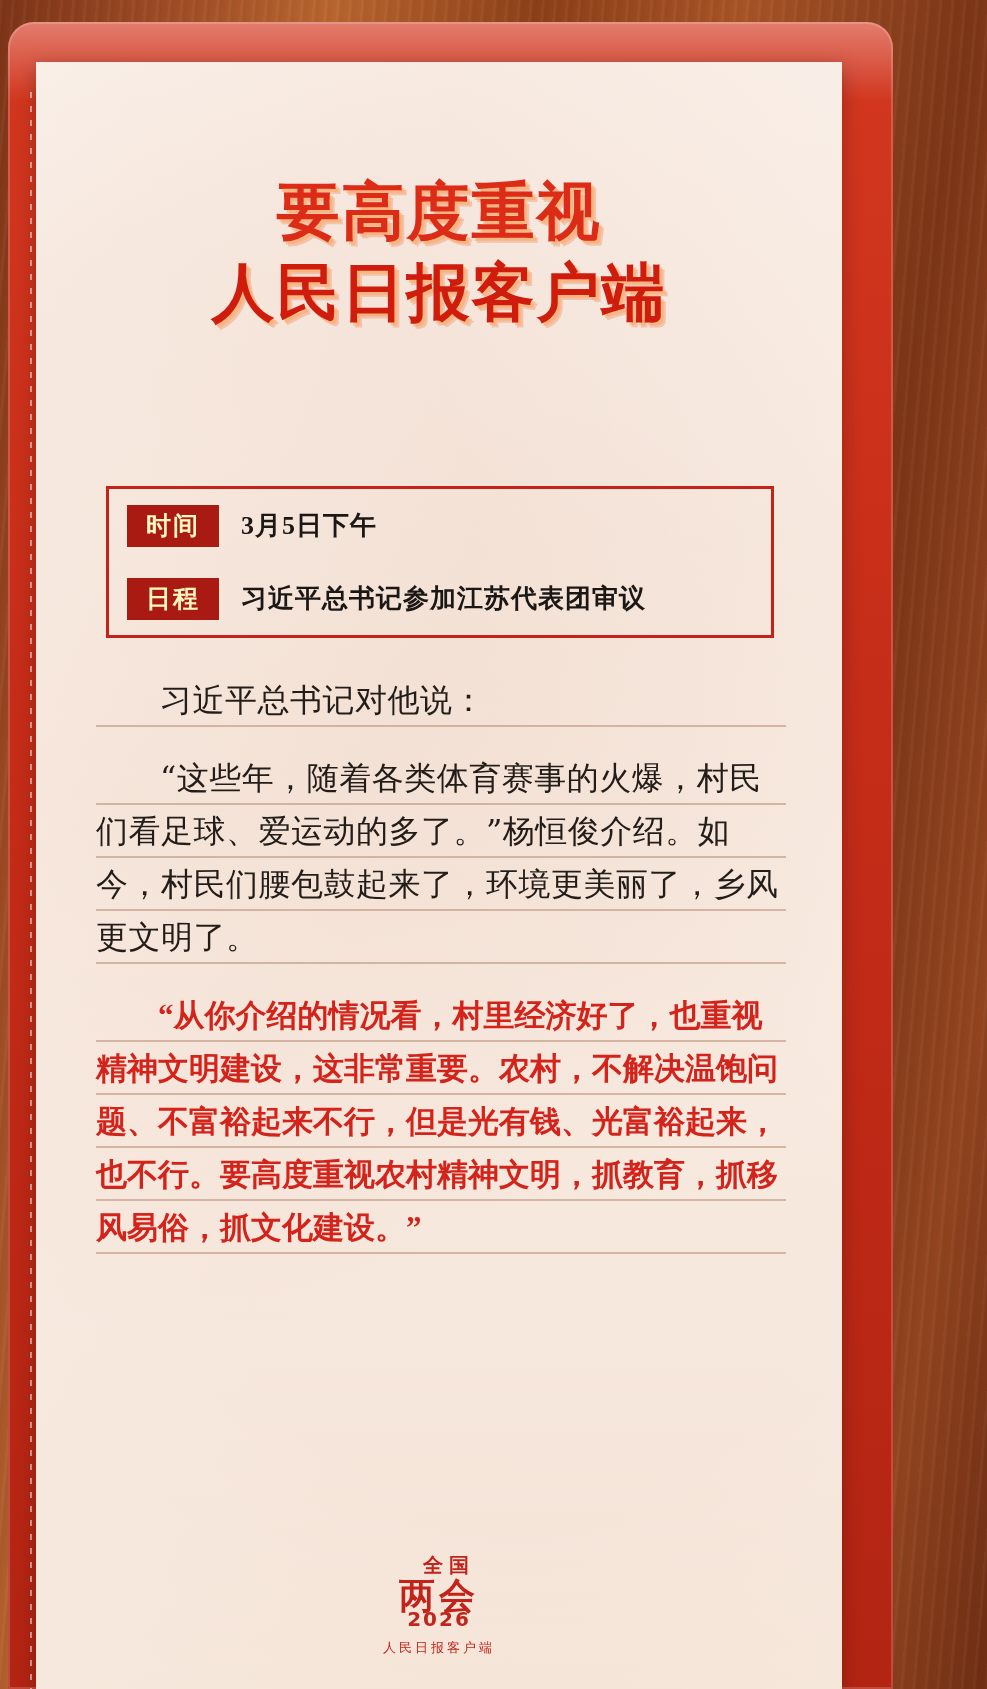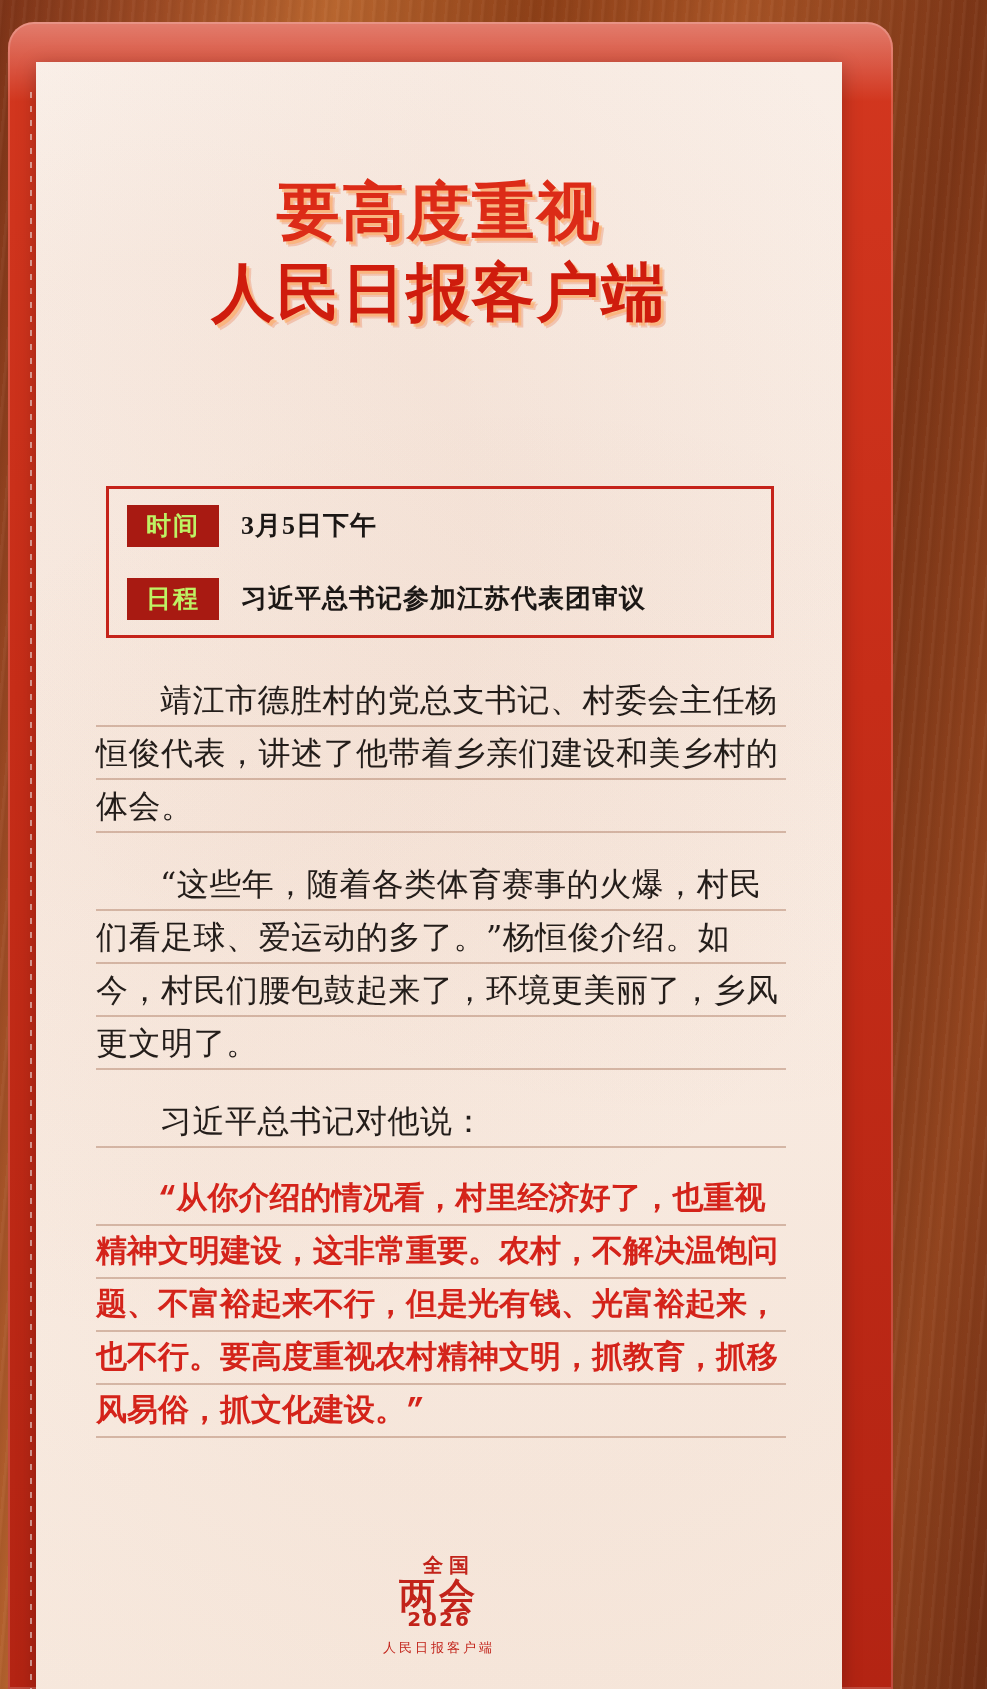--- a/index.html
+++ b/index.html
@@ -134,21 +134,21 @@
     display: flex;
     align-items: center;
     height: 50%;
     padding-left: 18px;
     box-sizing: border-box;
   }
   .tag {
     width: 92px;
     height: 42px;
     background: #a81a12;
-    color: #bef264;
+    color: #fef9c3;
     font-family: "DejaVu Sans", sans-serif;
     font-weight: 700;
     font-size: 25px;
     letter-spacing: 2px;
     display: flex;
     align-items: center;
     justify-content: center;
     flex: none;
   }
   .info-text {
@@ -179,21 +179,21 @@
       rgba(0,0,0,0) 51px,
       rgba(170,120,95,0.45) 51px,
       rgba(170,120,95,0.45) 53px);
     background-size: 100% 53px;
     margin: 0 0 25px 0;
     letter-spacing: 0.5px;
   }
   .para.quote-red {
     color: #d4231a;
     font-weight: 700;
-    font-family: Liberation Mono, monospace;
+    font-family: Liberation Serif, serif;
     font-size: 31px;
     letter-spacing: 0px;
   }
 
   
   .footer {
     position: absolute;
     left: 0;
     bottom: 32px;
     width: 806px;
@@ -257,23 +257,22 @@
         <div class="tag">时间</div>
         <div class="info-text">3月5日下午</div>
       </div>
       <div class="info-row">
         <div class="tag">日程</div>
         <div class="info-text">习近平总书记参加江苏代表团审议</div>
       </div>
     </div>
 
     <div class="body">
-      <p class="para">靖江市德胜村的党总支书记、村委会主任杨恒俊代表，讲述了他带着乡亲们建设和美乡村的体会。</p>
+      <p class="para">习近平总书记对他说：</p>
       <p class="para">“这些年，随着各类体育赛事的火爆，村民们看足球、爱运动的多了。”杨恒俊介绍。如今，村民们腰包鼓起来了，环境更美丽了，乡风更文明了。</p>
-      <p class="para">习近平总书记对他说：</p>
       <p class="para quote-red">“从你介绍的情况看，村里经济好了，也重视精神文明建设，这非常重要。农村，不解决温饱问题、不富裕起来不行，但是光有钱、光富裕起来，也不行。要高度重视农村精神文明，抓教育，抓移风易俗，抓文化建设。”</p>
     </div>
 
     <div class="footer">
       <div class="logo-top">全国</div>
       <div class="logo-main">两会</div>
       <div class="logo-year">2026</div>
       <div class="logo-source">人民日报客户端</div>
     </div>
   </div>

